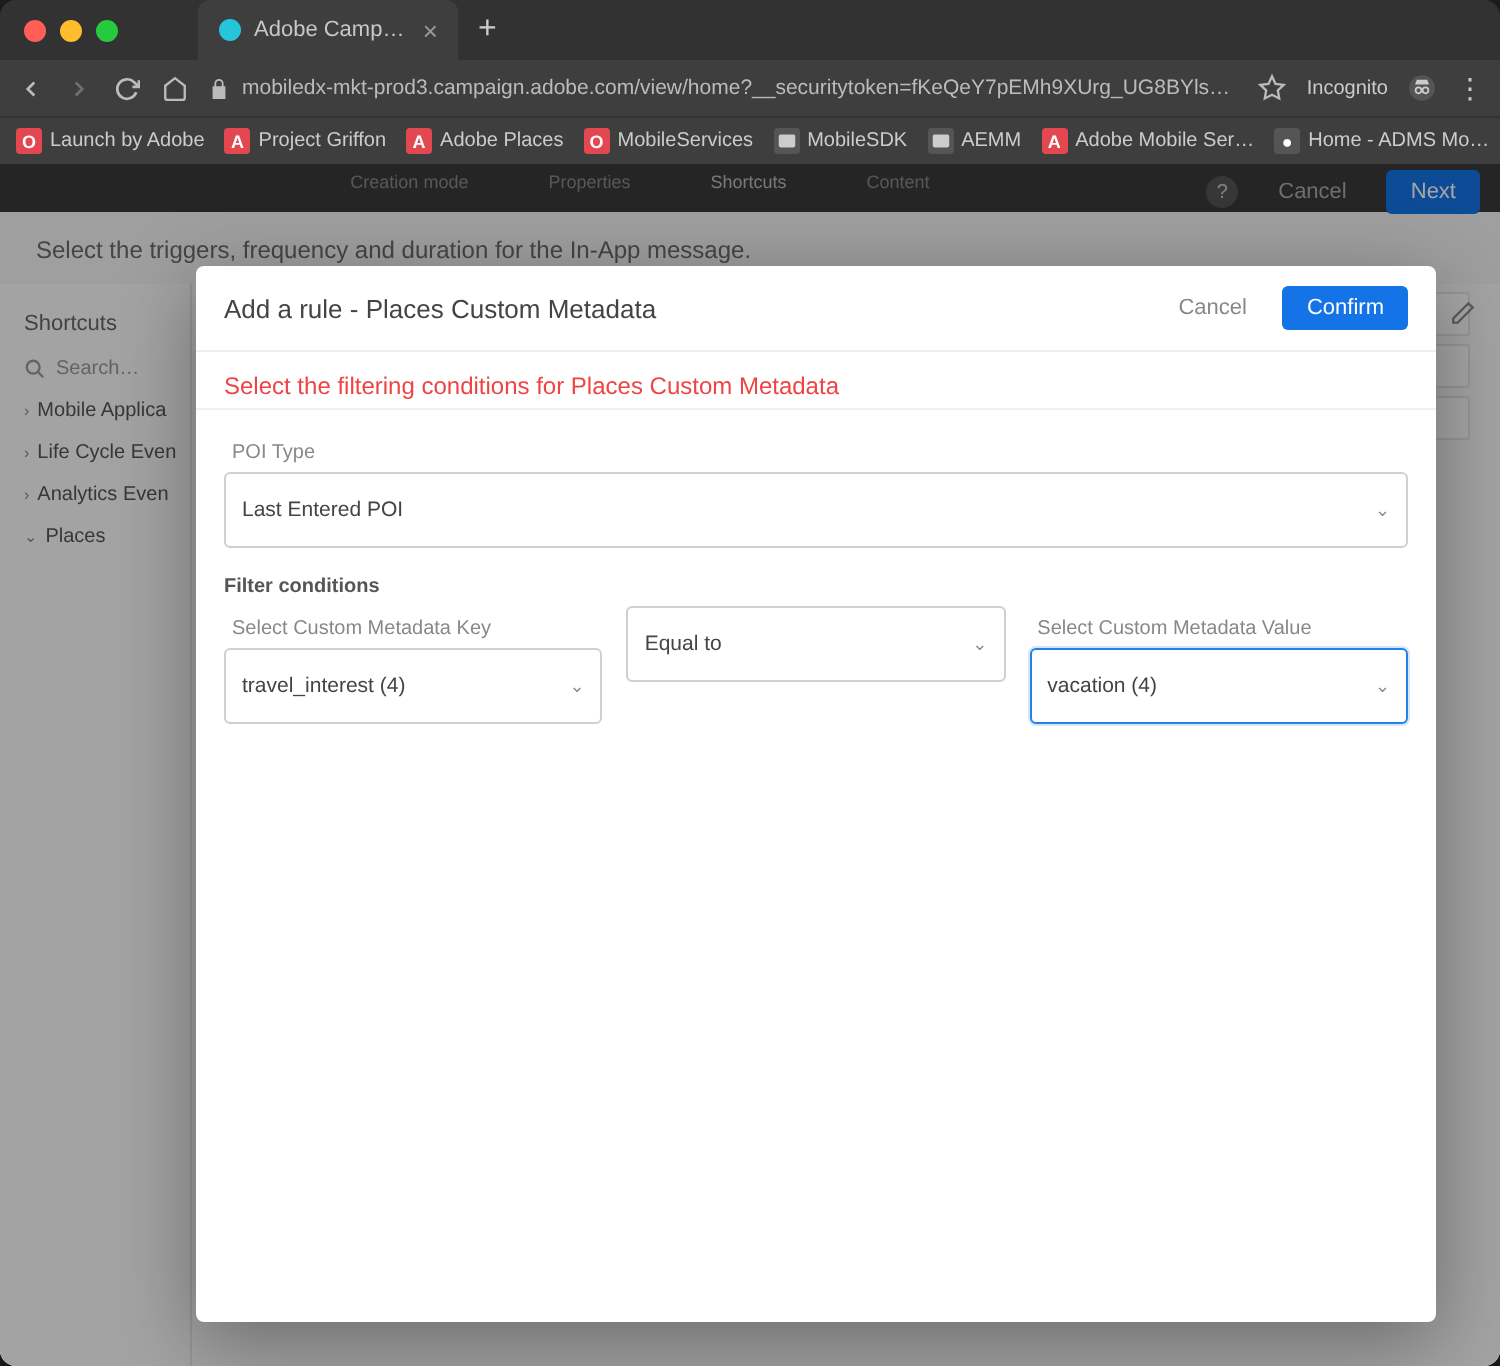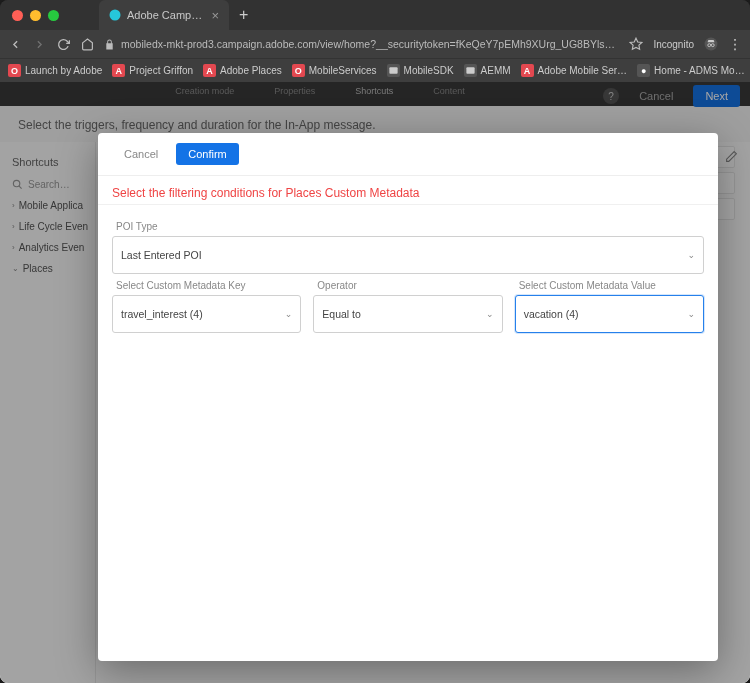--- a/index.html
+++ b/index.html
@@ -249,44 +249,45 @@
             </div>
         </div>
       </div>
     </div>
   </div>
 
   <div class="scrim" style="top:82px"></div>
 
   <div class="modal" style="top:133px">
     <div class="modal-header">
+      <div class="modal-title">Add a rule - Places Custom Metadata</div>
       <div class="modal-actions">
         <button class="btn btn-quiet" style="color:#888">Cancel</button>
         <button class="btn btn-primary">Confirm</button>
       </div>
     </div>
     <div class="modal-sub">Select the filtering conditions for Places Custom Metadata</div>
     <div class="modal-body">
       <div class="field-label">POI Type</div>
       <div class="sel">
         <span>Last Entered POI</span>
         <span class="dd">⌄</span>
       </div>
 
+      <div class="section-title">Filter conditions</div>
 
       <div class="cond-row">
         <div class="cond-col">
           <div class="field-label">Select Custom Metadata Key</div>
           <div class="sel">
             <span>travel_interest (4)</span>
             <span class="dd">⌄</span>
           </div>
         </div>
         <div class="cond-col">
-          <div class="field-label">Operator</div>
           <div class="sel">
             <span>Equal to</span>
             <span class="dd">⌄</span>
           </div>
         </div>
         <div class="cond-col">
           <div class="field-label">Select Custom Metadata Value</div>
           <div class="sel focus">
             <span>vacation (4)</span>
             <span class="dd">⌄</span>

